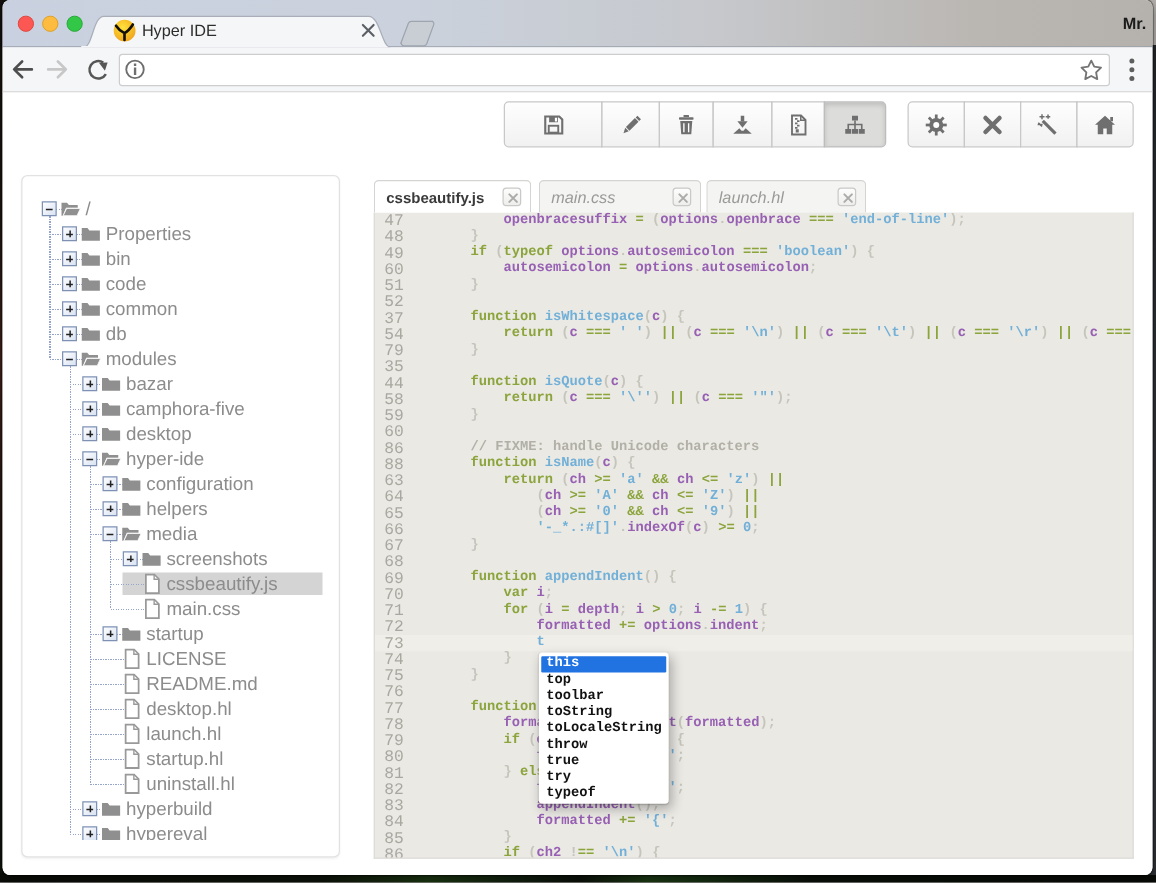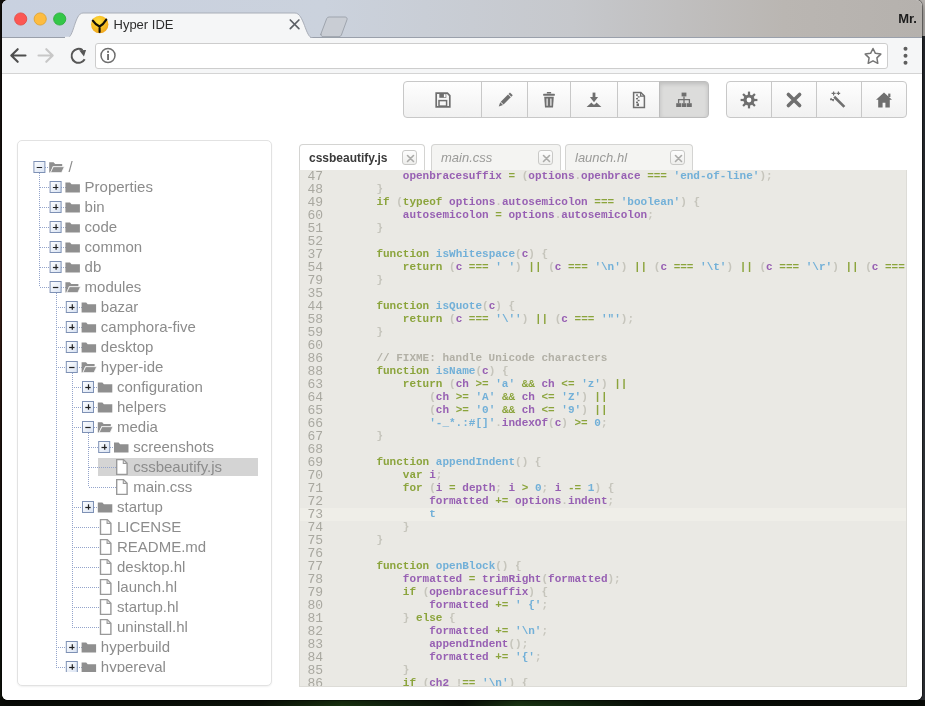--- a/index.html
+++ b/index.html
@@ -450,15 +450,26 @@
             <div style="height:13px">79</div>
             <div style="height:13px">80</div>
             <div style="height:13px">81</div>
             <div style="height:13px">82</div>
             <div style="height:13px">83</div>
             <div style="height:13px">84</div>
             <div style="height:13px">85</div>
             <div style="height:13px">86</div>
           </div>
       <div id="codetext"><div>        <span class="v">openbracesuffix</span> <span class="o">=</span> <span class="p">(</span><span class="v">options</span><span class="p">.</span><span class="v">openbrace</span> <span class="o">===</span> <span class="s">'end-of-line'</span><span class="p">);</span></div><div>    <span class="p">}</span></div><div>    <span class="k">if</span> <span class="p">(</span><span class="k">typeof</span> <span class="v">options</span><span class="p">.</span><span class="v">autosemicolon</span> <span class="o">===</span> <span class="s">'boolean'</span><span class="p">)</span> <span class="p">{</span></div><div>        <span class="v">autosemicolon</span> <span class="o">=</span> <span class="v">options</span><span class="p">.</span><span class="v">autosemicolon</span><span class="p">;</span></div><div>    <span class="p">}</span></div><div>&nbsp;</div><div>    <span class="k">function</span> <span class="d">isWhitespace</span><span class="p">(</span><span class="v">c</span><span class="p">)</span> <span class="p">{</span></div><div>        <span class="k">return</span> <span class="p">(</span><span class="v">c</span> <span class="o">===</span> <span class="s">' '</span><span class="p">)</span> <span class="o">||</span> <span class="p">(</span><span class="v">c</span> <span class="o">===</span> <span class="s">'\n'</span><span class="p">)</span> <span class="o">||</span> <span class="p">(</span><span class="v">c</span> <span class="o">===</span> <span class="s">'\t'</span><span class="p">)</span> <span class="o">||</span> <span class="p">(</span><span class="v">c</span> <span class="o">===</span> <span class="s">'\r'</span><span class="p">)</span> <span class="o">||</span> <span class="p">(</span><span class="v">c</span> <span class="o">===</span> </div><div>    <span class="p">}</span></div><div>&nbsp;</div><div>    <span class="k">function</span> <span class="d">isQuote</span><span class="p">(</span><span class="v">c</span><span class="p">)</span> <span class="p">{</span></div><div>        <span class="k">return</span> <span class="p">(</span><span class="v">c</span> <span class="o">===</span> <span class="s">'\''</span><span class="p">)</span> <span class="o">||</span> <span class="p">(</span><span class="v">c</span> <span class="o">===</span> <span class="s">'"'</span><span class="p">);</span></div><div>    <span class="p">}</span></div><div>&nbsp;</div><div>    <span class="c">// FIXME: handle Unicode characters</span></div><div>    <span class="k">function</span> <span class="d">isName</span><span class="p">(</span><span class="v">c</span><span class="p">)</span> <span class="p">{</span></div><div>        <span class="k">return</span> <span class="p">(</span><span class="v">ch</span> <span class="o">&gt;=</span> <span class="s">'a'</span> <span class="o">&amp;&amp;</span> <span class="v">ch</span> <span class="o">&lt;=</span> <span class="s">'z'</span><span class="p">)</span> <span class="o">||</span></div><div>            <span class="p">(</span><span class="v">ch</span> <span class="o">&gt;=</span> <span class="s">'A'</span> <span class="o">&amp;&amp;</span> <span class="v">ch</span> <span class="o">&lt;=</span> <span class="s">'Z'</span><span class="p">)</span> <span class="o">||</span></div><div>            <span class="p">(</span><span class="v">ch</span> <span class="o">&gt;=</span> <span class="s">'0'</span> <span class="o">&amp;&amp;</span> <span class="v">ch</span> <span class="o">&lt;=</span> <span class="s">'9'</span><span class="p">)</span> <span class="o">||</span></div><div>            <span class="s">'-_*.:#[]'</span><span class="p">.</span><span class="v">indexOf</span><span class="p">(</span><span class="v">c</span><span class="p">)</span> <span class="o">&gt;=</span> <span class="n">0</span><span class="p">;</span></div><div>    <span class="p">}</span></div><div>&nbsp;</div><div>    <span class="k">function</span> <span class="d">appendIndent</span><span class="p">()</span> <span class="p">{</span></div><div>        <span class="k">var</span> <span class="v">i</span><span class="p">;</span></div><div>        <span class="k">for</span> <span class="p">(</span><span class="v">i</span> <span class="o">=</span> <span class="v">depth</span><span class="p">;</span> <span class="v">i</span> <span class="o">&gt;</span> <span class="n">0</span><span class="p">;</span> <span class="v">i</span> <span class="o">-=</span> <span class="n">1</span><span class="p">)</span> <span class="p">{</span></div><div>            <span class="v">formatted</span> <span class="o">+=</span> <span class="v">options</span><span class="p">.</span><span class="v">indent</span><span class="p">;</span></div><div>            <span class="d">t</span></div><div>        <span class="p">}</span></div><div>    <span class="p">}</span></div><div>&nbsp;</div><div>    <span class="k">function</span> <span class="d">openBlock</span><span class="p">()</span> <span class="p">{</span></div><div>        <span class="v">formatted</span> <span class="o">=</span> <span class="v">trimRight</span><span class="p">(</span><span class="v">formatted</span><span class="p">);</span></div><div>        <span class="k">if</span> <span class="p">(</span><span class="v">openbracesuffix</span><span class="p">)</span> <span class="p">{</span></div><div>            <span class="v">formatted</span> <span class="o">+=</span> <span class="s">' {'</span><span class="p">;</span></div><div>        <span class="p">}</span> <span class="k">else</span> <span class="p">{</span></div><div>            <span class="v">formatted</span> <span class="o">+=</span> <span class="s">'\n'</span><span class="p">;</span></div><div>            <span class="v">appendIndent</span><span class="p">();</span></div><div>            <span class="v">formatted</span> <span class="o">+=</span> <span class="s">'{'</span><span class="p">;</span></div><div>        <span class="p">}</span></div><div>        <span class="k">if</span> <span class="p">(</span><span class="v">ch2</span> <span class="p">!</span><span class="o">==</span> <span class="s">'\n'</span><span class="p">)</span> <span class="p">{</span></div></div>
+      <div id="popup">
+            <div class="sel">this</div>
+            <div class="">top</div>
+            <div class="">toolbar</div>
+            <div class="">toString</div>
+            <div class="">toLocaleString</div>
+            <div class="">throw</div>
+            <div class="">true</div>
+            <div class="">try</div>
+            <div class="">typeof</div>
+          </div>
     </div>
   </div>
 </div>
 </div>
 </body></html>

